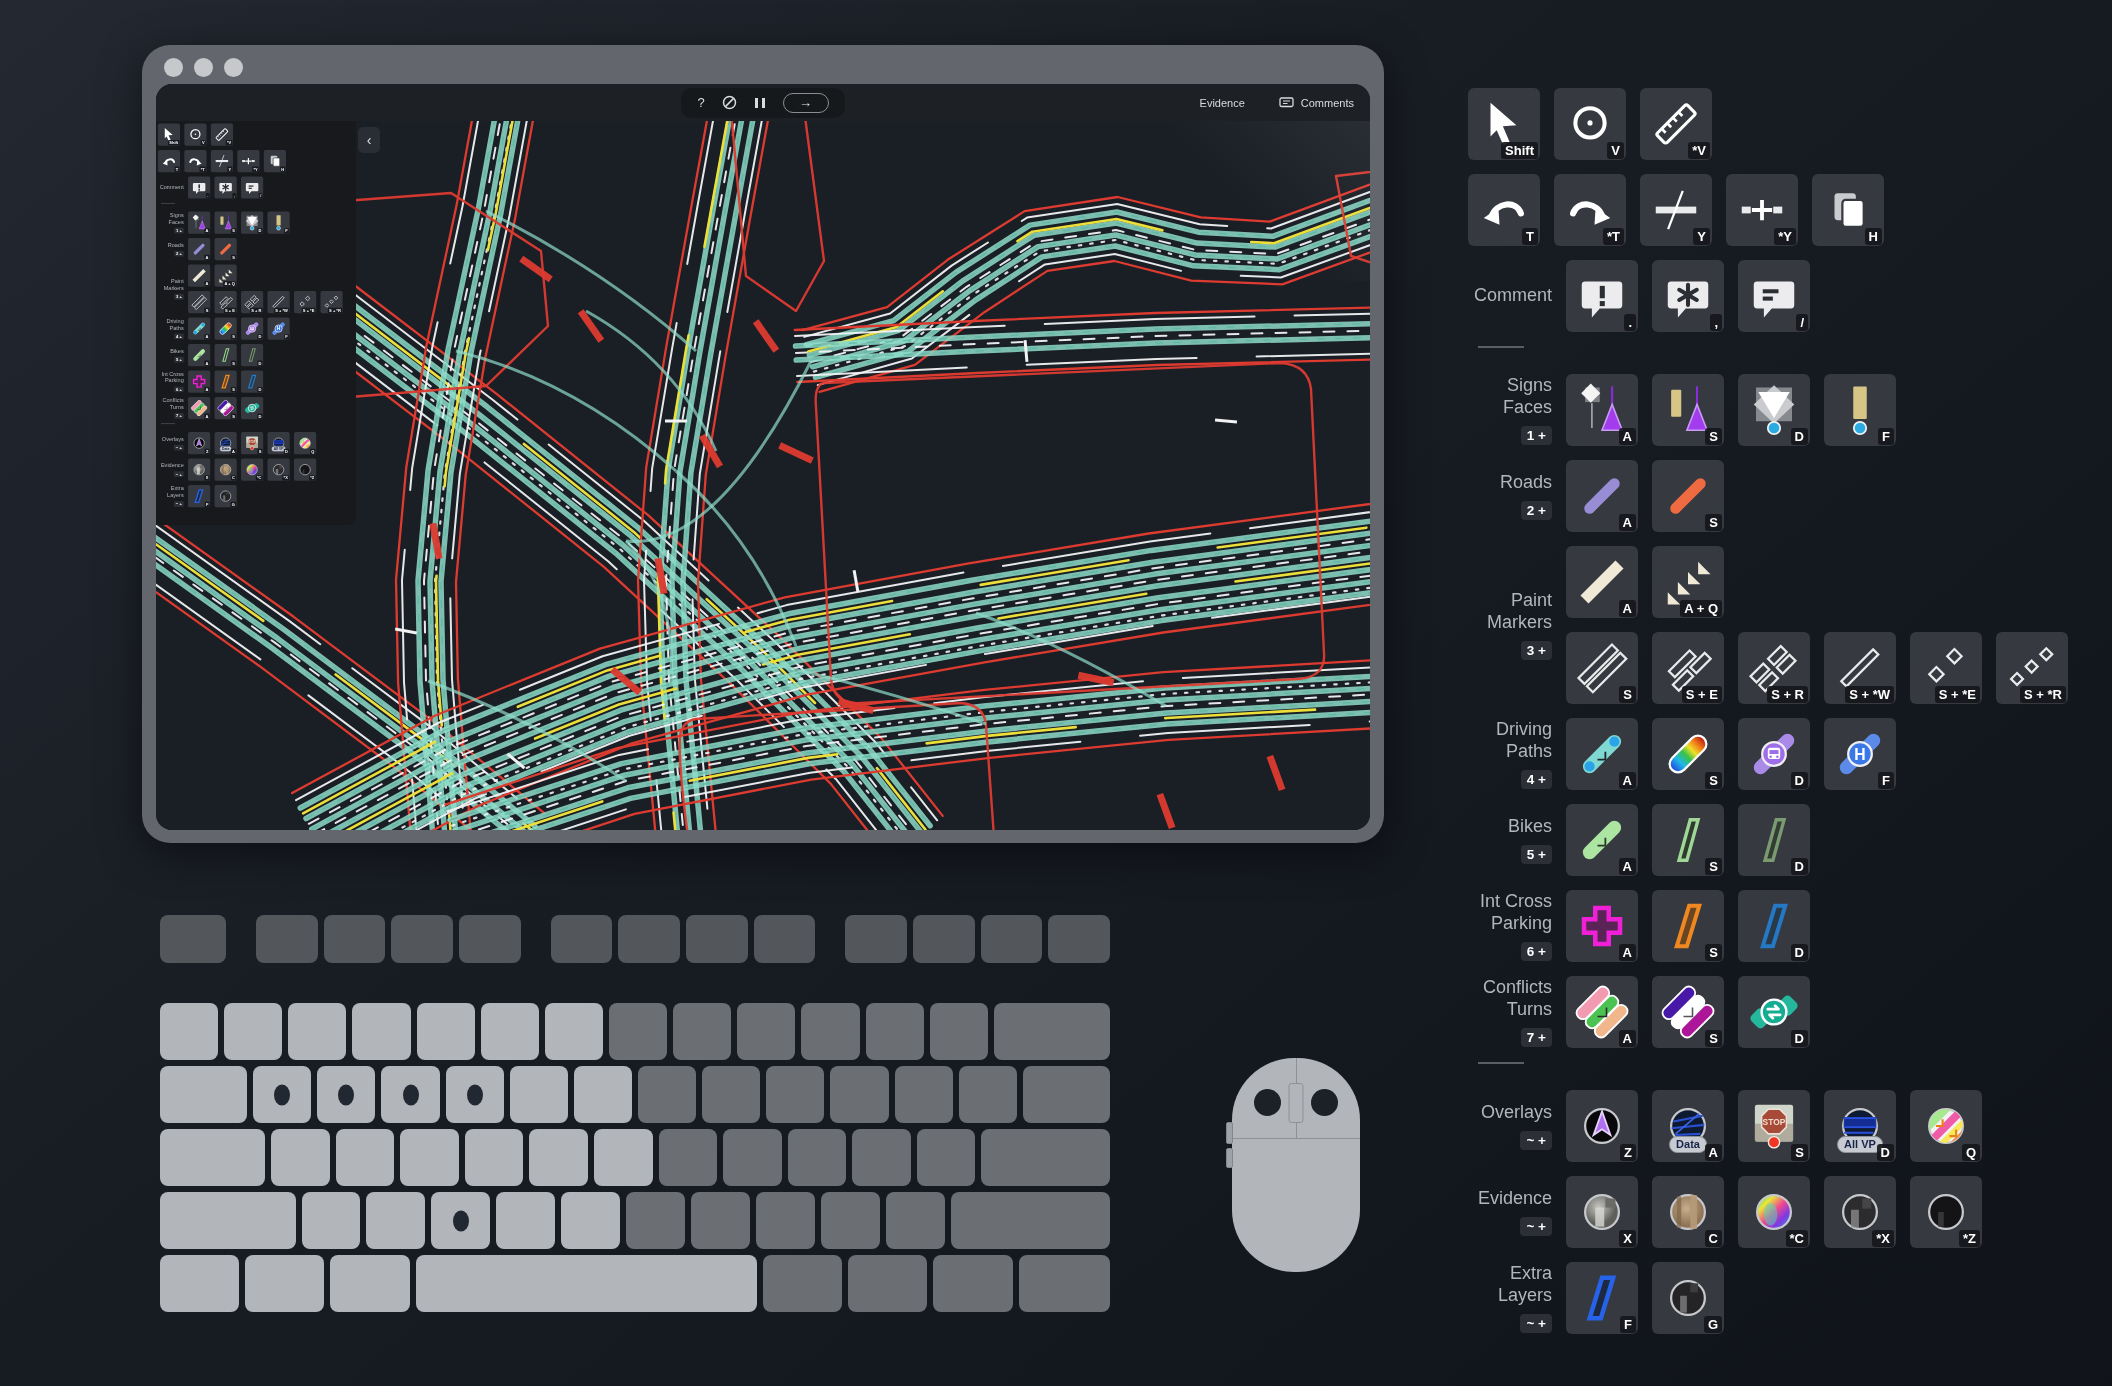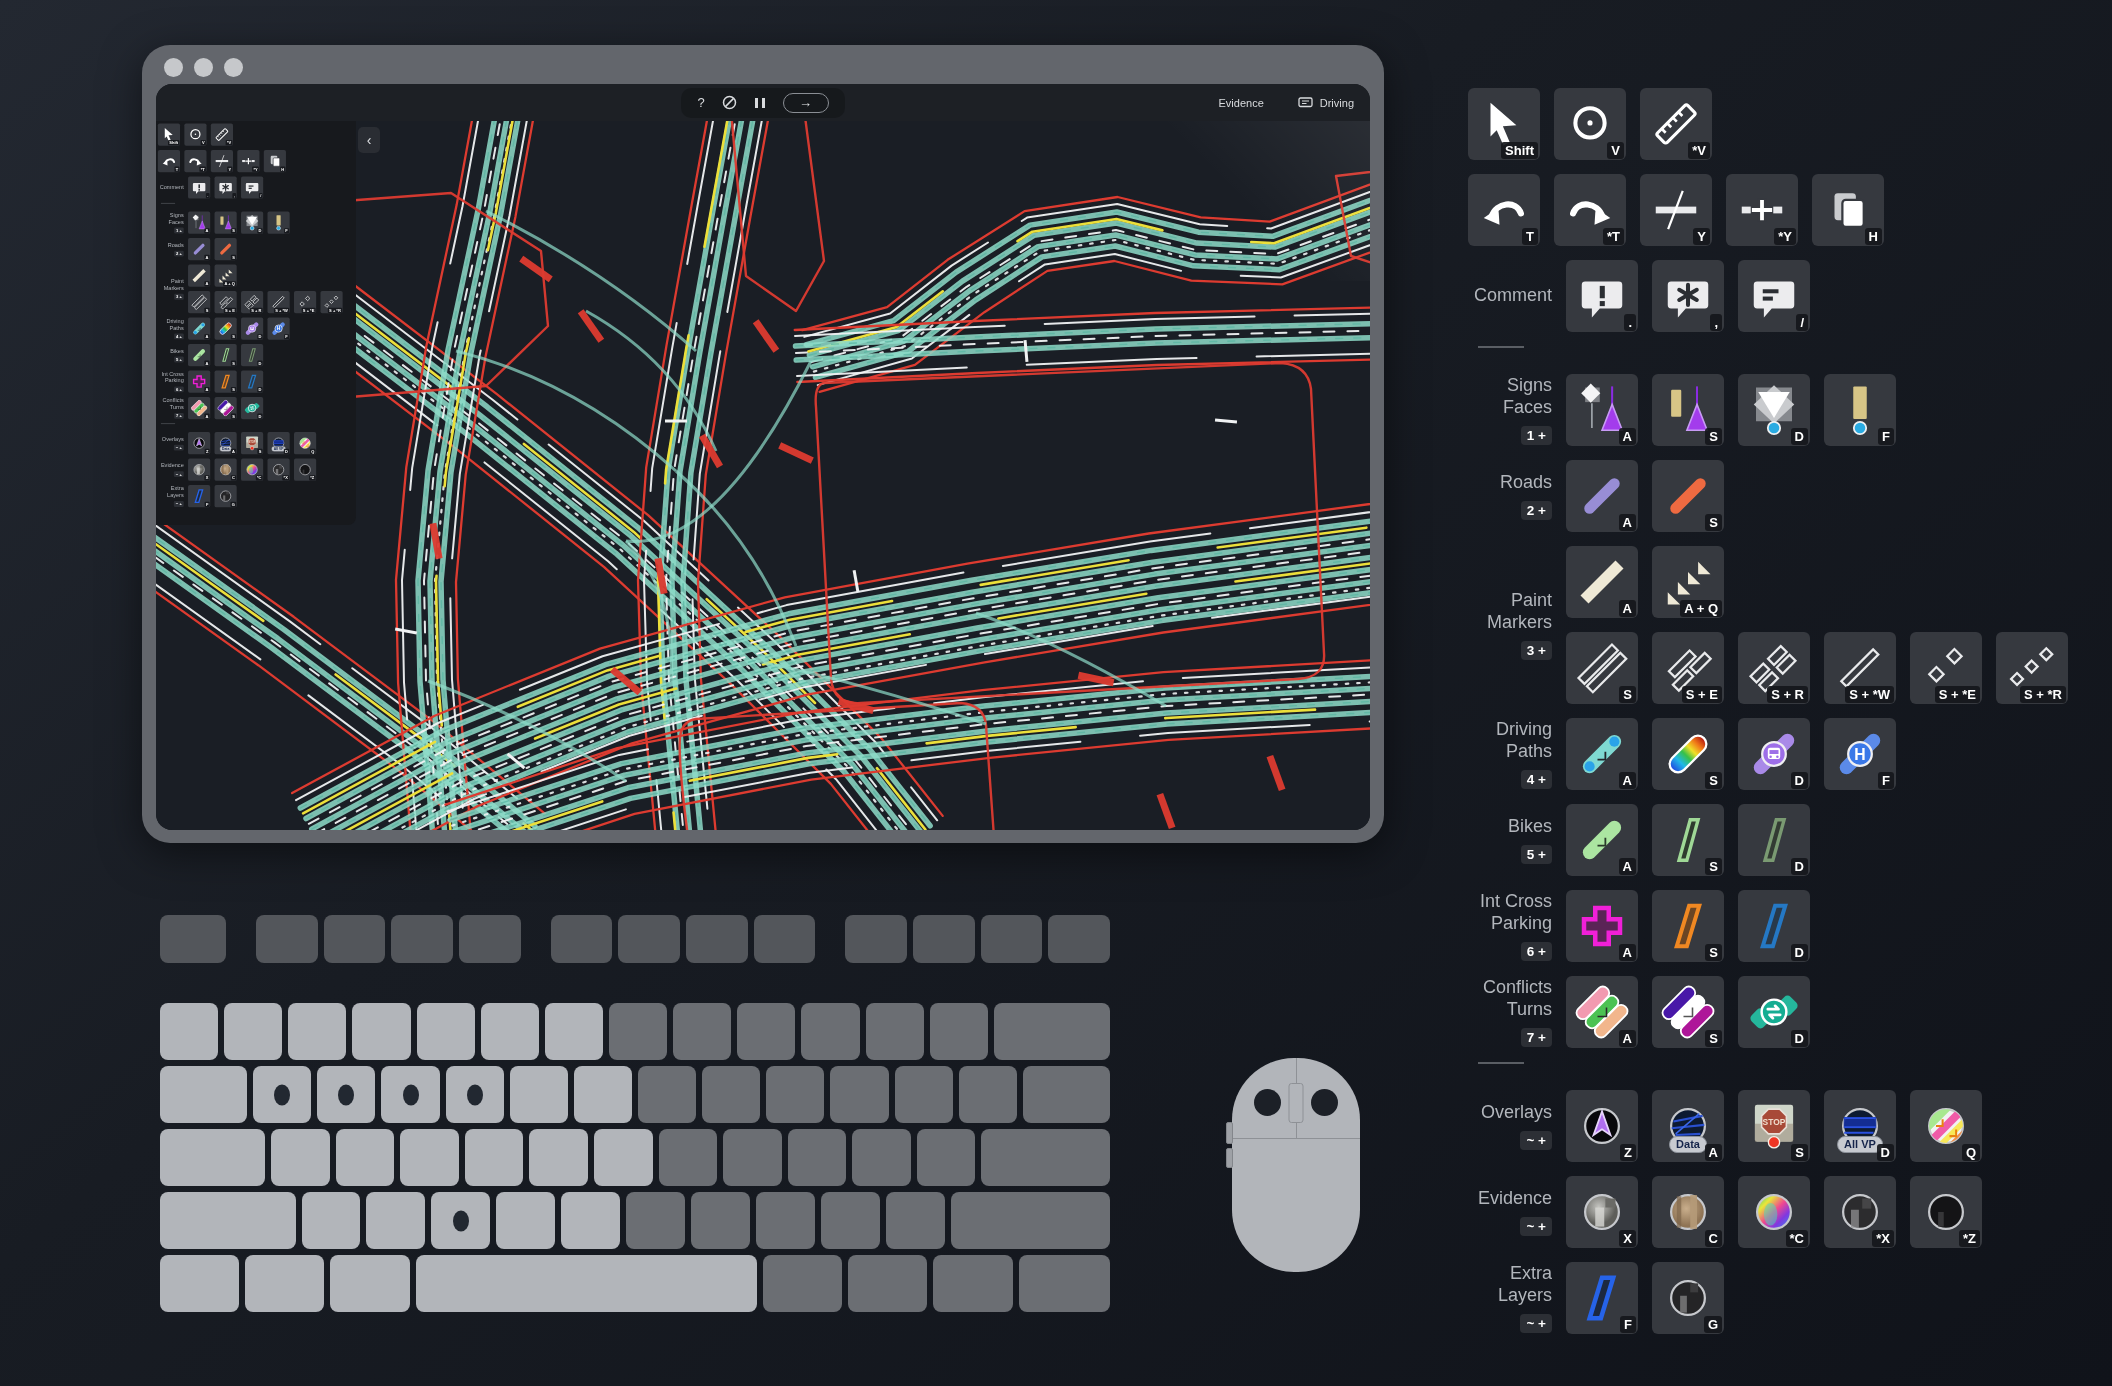--- a/index.html
+++ b/index.html
@@ -109,21 +109,21 @@
         <span class="pill-btn">→</span>
       </div>
       <div class="topbar-right">
         <span>Evidence</span>
         <span class="comments-btn">
           <svg class="icon-svg" width="15" height="12" viewBox="0 0 15 12">
               <rect x="1" y="1" width="13" height="8.5" rx="1.5" fill="none" stroke="#d9dbde" stroke-width="1.3"></rect>
               <line x1="4" y1="4" x2="11" y2="4" stroke="#d9dbde" stroke-width="1.2"></line>
               <line x1="4" y1="6.5" x2="8.5" y2="6.5" stroke="#d9dbde" stroke-width="1.2"></line>
             </svg>
-          <span>Driving</span>
+          <span>Comments</span>
         </span>
       </div>
     </div>
     <div class="map-area">
       <svg class="mapsvg" id="map-svg" width="1214" height="711" viewBox="0 0 1214 711">
           <path d="M-40.7 67.0 L 129.3 197.0 L 299.1 326.8 L 447.9 445.8 L 576.5 564.6 L 674.8 662.9 L 733.3 737.1" fill="none" stroke="#dd3b30" stroke-width="2.3" stroke-linejoin="round" stroke-linecap="round"></path>
           <path d="M0.7 13.0 L 170.7 143.0 L 340.9 273.2 L 492.1 394.2 L 623.5 515.4 L 725.2 617.1 L 786.7 694.9" fill="none" stroke="#dd3b30" stroke-width="2.3" stroke-linejoin="round" stroke-linecap="round"></path>
           <path d="M-36.4 61.4 L 133.6 191.4 L 303.4 321.3 L 452.4 440.5 L 581.3 559.5 L 680.0 658.2 L 738.8 732.7" fill="none" stroke="#f0f2f3" stroke-width="2" stroke-linejoin="round" stroke-linecap="round" stroke-dasharray="170 60" opacity="0.95"></path>
           <path d="M-3.6 18.6 L 166.4 148.6 L 336.6 278.7 L 487.6 399.5 L 618.7 520.5 L 720.0 621.8 L 781.2 699.3" fill="none" stroke="#f0f2f3" stroke-width="2" stroke-linejoin="round" stroke-linecap="round" stroke-dasharray="210 40" opacity="0.95"></path>
           <path d="M-9.1 25.7 L 160.9 155.7 L 331.1 285.8 L 481.7 406.3 L 612.4 527.0 L 713.3 627.9 L 774.1 704.8" fill="none" stroke="#8edcc9" stroke-width="5.5" stroke-linejoin="round" stroke-linecap="round" opacity="0.85"></path>

